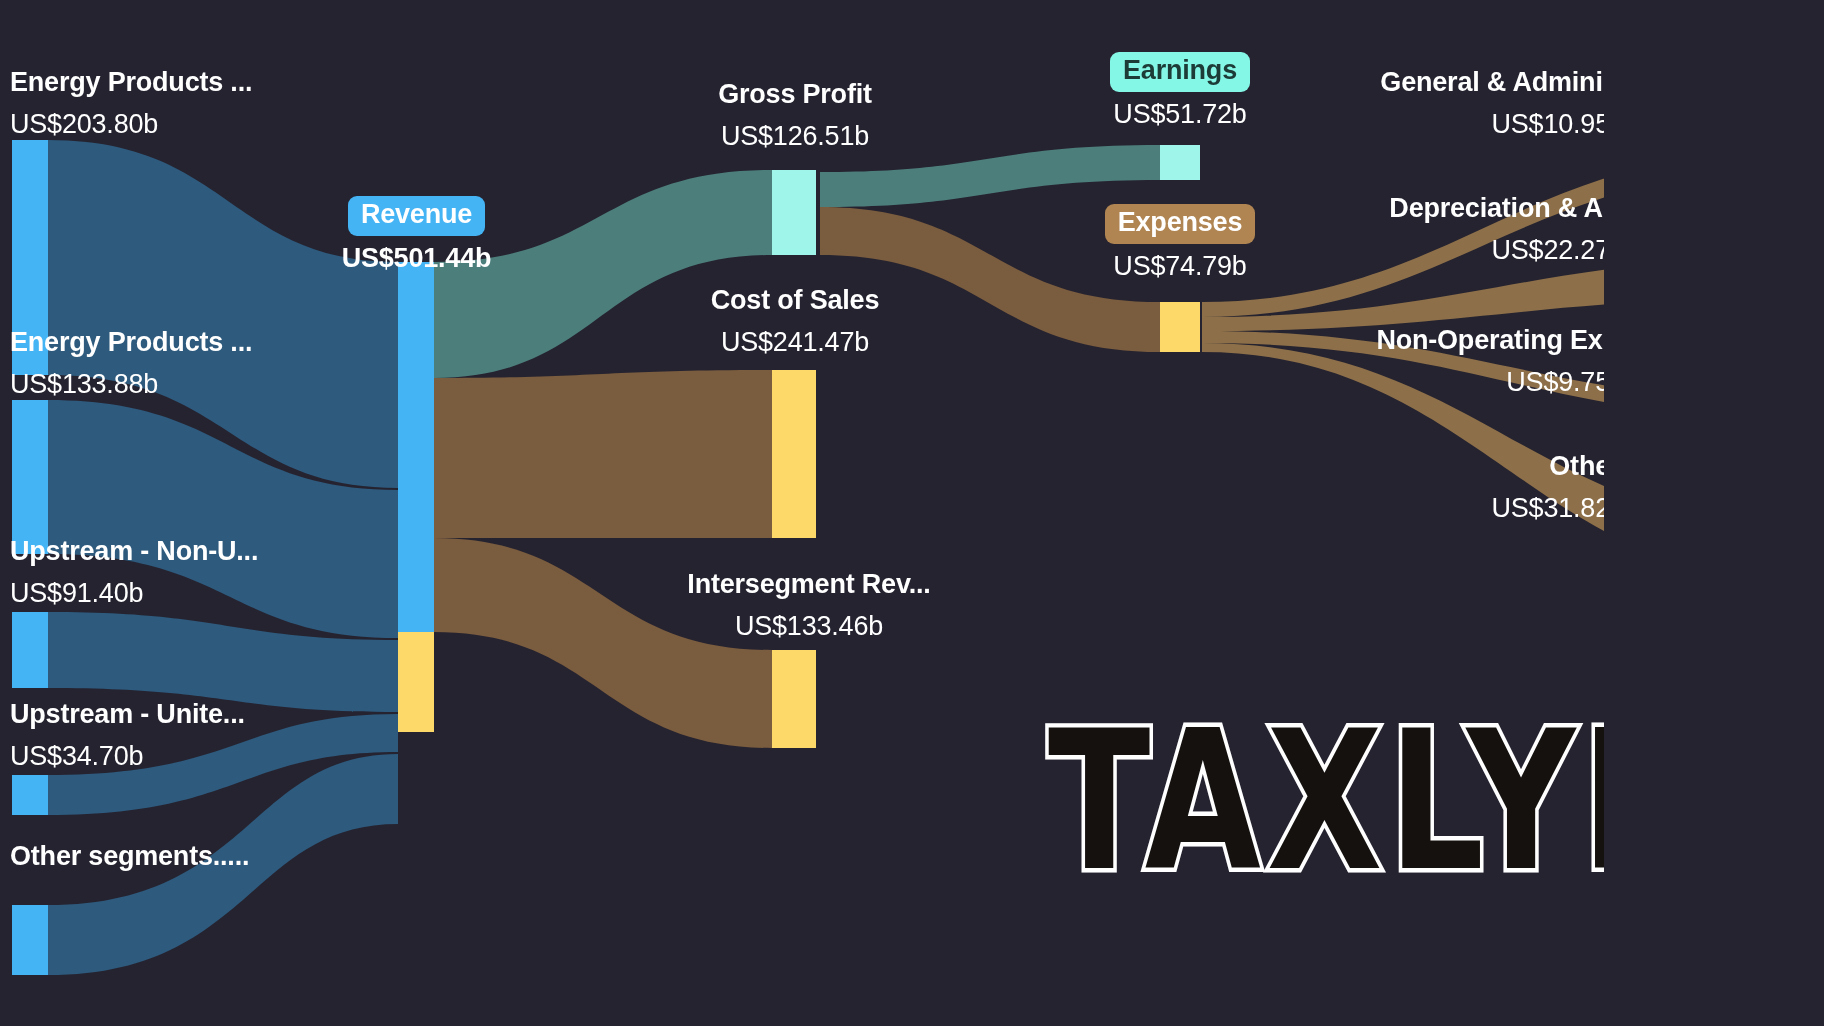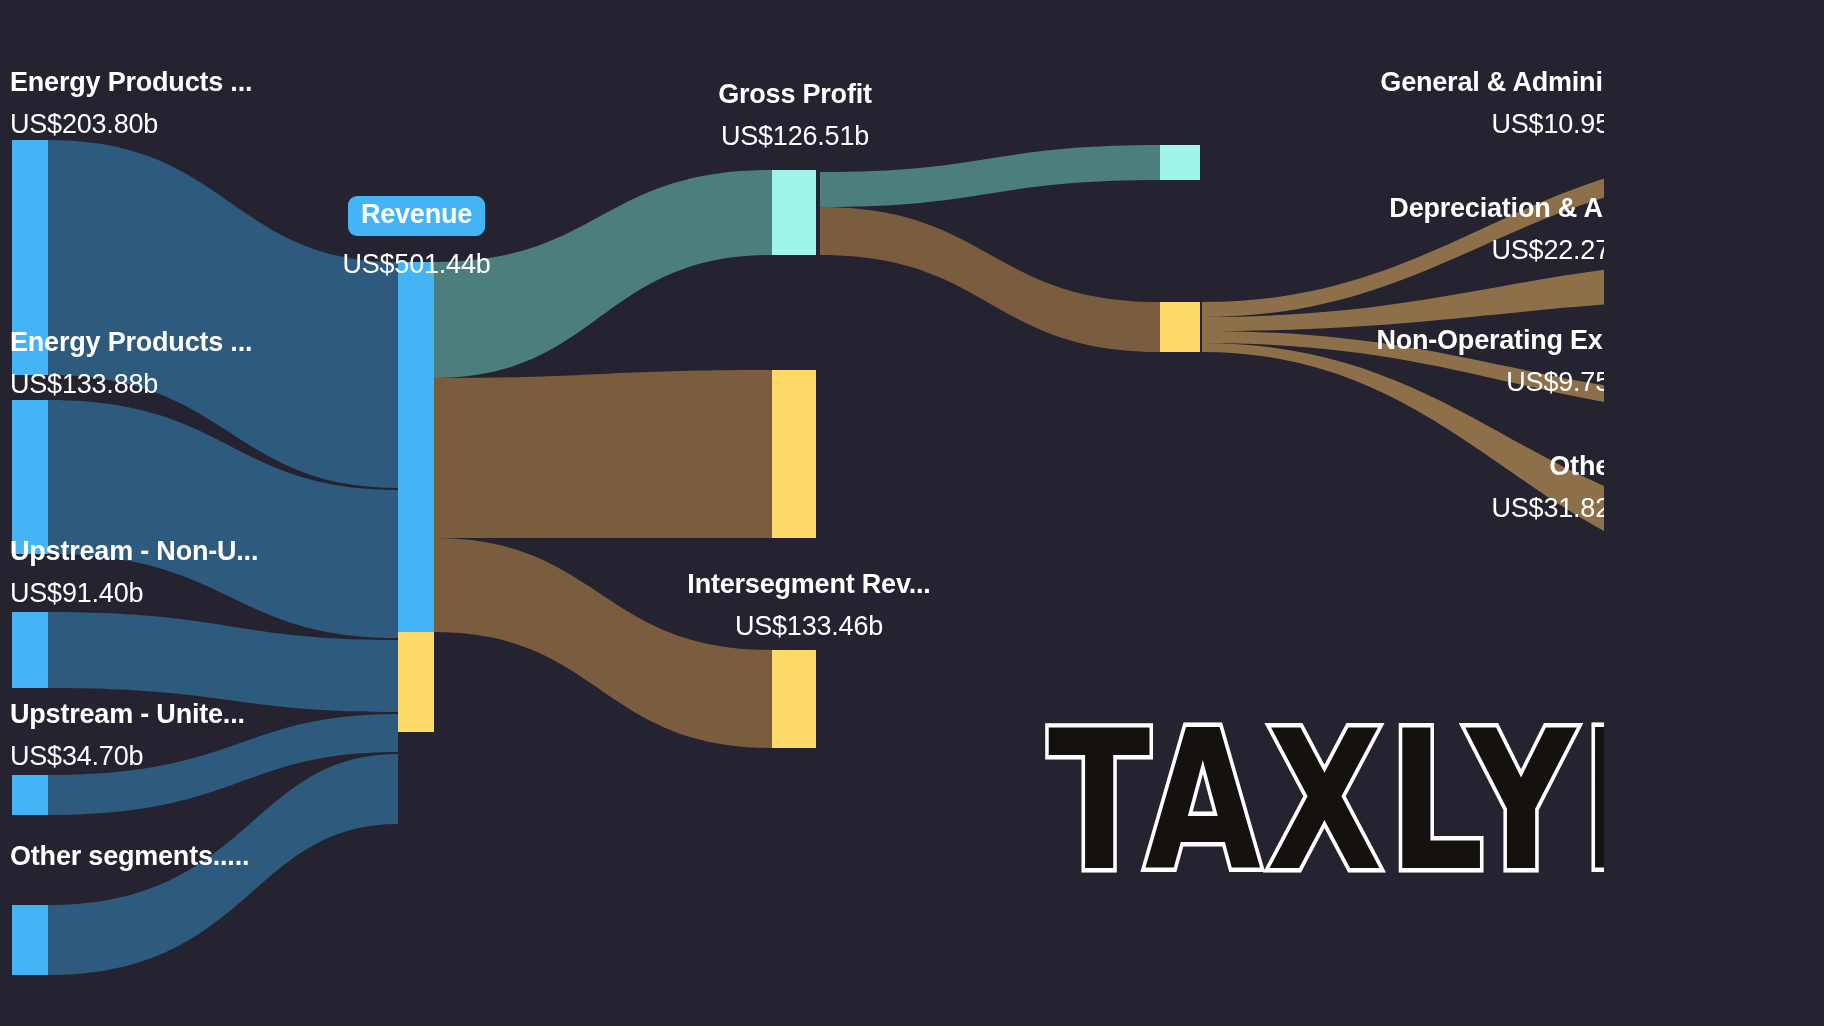--- a/index.html
+++ b/index.html
@@ -174,35 +174,47 @@
     <span class="name">Upstream - Unite...</span>
     <span class="val">US$34.70b</span>
   </div>
 
   <div class="lbl" style="left:10px; top:842px;">
     <span class="name">Other segments.....</span>
   </div>
 
   <div class="lbl centered" style="left:334px; top:196px; width:165px;">
     <span class="badge badge-revenue">Revenue</span>
-    <span class="val" style="margin-top:14px;">US$501.44b</span>
+    <span class="val" style="margin-top:8px;font-weight:bold;">US$501.44b</span>
   </div>
 
   <div class="lbl centered" style="left:655px; top:80px; width:280px;">
     <span class="name">Gross Profit</span>
     <span class="val">US$126.51b</span>
   </div>
 
+  <div class="lbl centered" style="left:655px; top:286px; width:280px;">
+    <span class="name">Cost of Sales</span>
+    <span class="val">US$241.47b</span>
+  </div>
 
   <div class="lbl centered" style="left:669px; top:570px; width:280px;">
     <span class="name">Intersegment Rev...</span>
     <span class="val">US$133.46b</span>
   </div>
 
-
+  <div class="lbl centered" style="left:1070px; top:52px; width:220px;">
+    <span class="badge badge-earnings">Earnings</span>
+    <span class="val" style="margin-top:8px;">US$51.72b</span>
+  </div>
+
+  <div class="lbl centered" style="left:1070px; top:204px; width:220px;">
+    <span class="badge badge-expenses">Expenses</span>
+    <span class="val" style="margin-top:8px;">US$74.79b</span>
+  </div>
 
   <div class="lbl right" style="right:-6px; top:68px;">
     <span class="name">General &amp; Admini.</span>
     <span class="val">US$10.95</span>
   </div>
 
   <div class="lbl right" style="right:-6px; top:194px;">
     <span class="name">Depreciation &amp; A.</span>
     <span class="val">US$22.27</span>
   </div>

